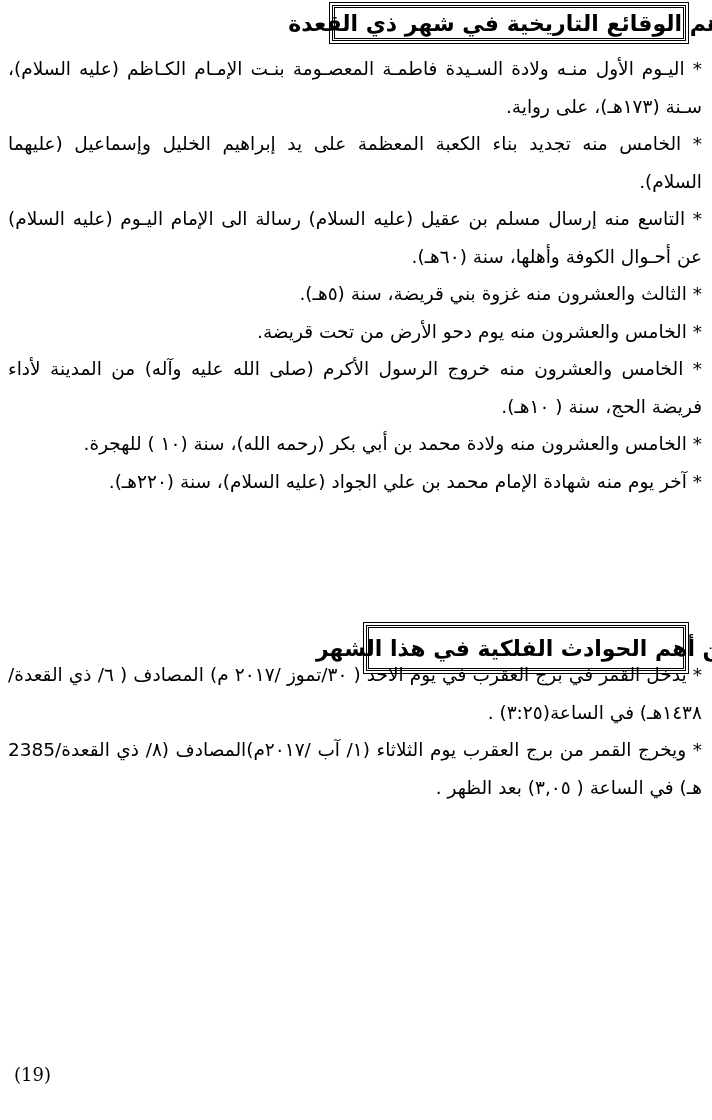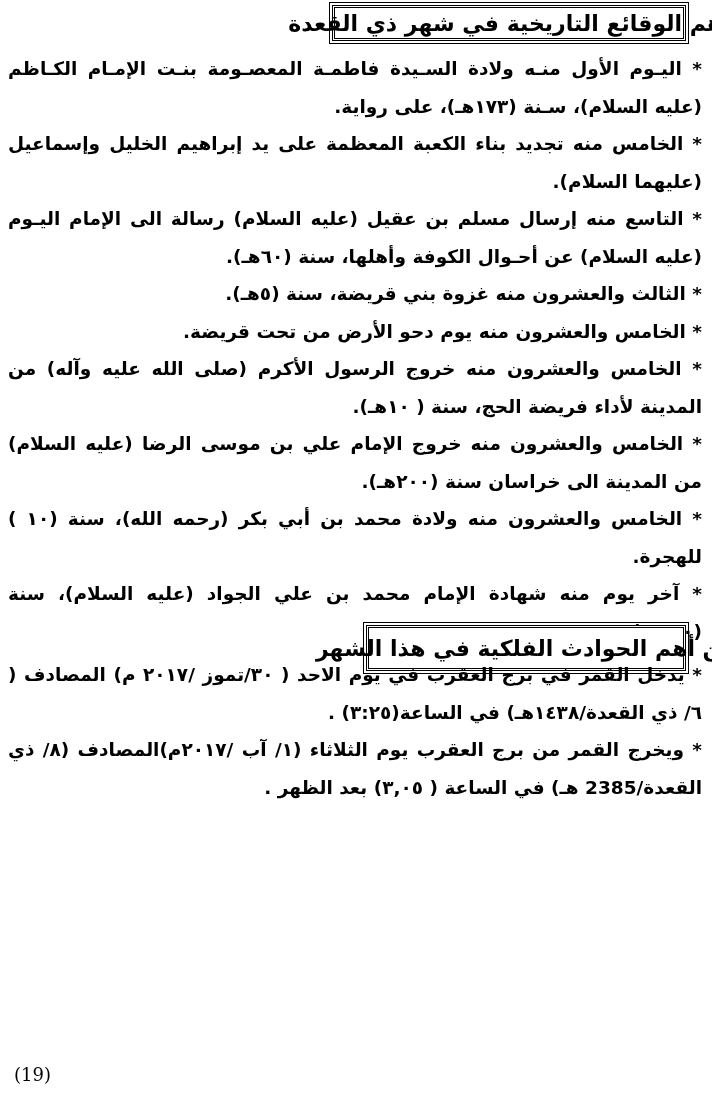--- a/index.html
+++ b/index.html
@@ -45,21 +45,21 @@
   }
   .title-box.t2 {
     top: 625px;
     width: 320px;
     height: 46px;
   }
   .section {
     position: absolute;
     right: 10px;
     width: 694px;
-    font-weight: bold;
+    font-weight: normal;
     font-size: 18.5px;
     line-height: 37.5px;
     text-align: justify;
     text-align-last: right;
   }
   .section.s1 { top: 50px; }
   .section.s2 { top: 656px; }
   .item {
     margin: 0;
     padding: 0;
@@ -82,21 +82,20 @@
     <span>أهم الوقائع التاريخية في شهر ذي القعدة</span>
   </div>
 
   <div class="section s1">
     <p class="item">* اليـوم الأول منـه ولادة السـيدة فاطمـة المعصـومة بنـت الإمـام الكـاظم (عليه السلام)، سـنة (١٧٣هـ)، على رواية.</p>
     <p class="item">* الخامس منه تجديد بناء الكعبة المعظمة على يد إبراهيم الخليل وإسماعيل (عليهما السلام).</p>
     <p class="item">* التاسع منه إرسال مسلم بن عقيل (عليه السلام) رسالة الى الإمام اليـوم (عليه السلام) عن أحـوال الكوفة وأهلها، سنة (٦٠هـ).</p>
     <p class="item">* الثالث والعشرون منه غزوة بني قريضة، سنة (٥هـ).</p>
     <p class="item">* الخامس والعشرون منه يوم دحو الأرض من تحت قريضة.</p>
     <p class="item">* الخامس والعشرون منه خروج الرسول الأكرم (صلى الله عليه وآله) من المدينة لأداء فريضة الحج، سنة ( ١٠هـ).</p>
-    <p class="item">* الخامس والعشرون منه خروج الإمام علي بن موسى الرضا (عليه السلام) من المدينة الى خراسان سنة (٢٠٠هـ).</p>
     <p class="item">* الخامس والعشرون منه ولادة محمد بن أبي بكر (رحمه الله)، سنة (١٠ ) للهجرة.</p>
     <p class="item">* آخر يوم منه شهادة الإمام محمد بن علي الجواد (عليه السلام)، سنة (٢٢٠هـ).</p>
   </div>
 
   <div class="title-box t2">
     <span>من أهم الحوادث الفلكية في هذا الشهر</span>
   </div>
 
   <div class="section s2">
     <p class="item">* يدخل القمر في برج العقرب في يوم الاحد ( ٣٠/تموز /٢٠١٧ م) المصادف ( ٦/ ذي القعدة/١٤٣٨هـ) في الساعة(٣:٢٥) .</p>

